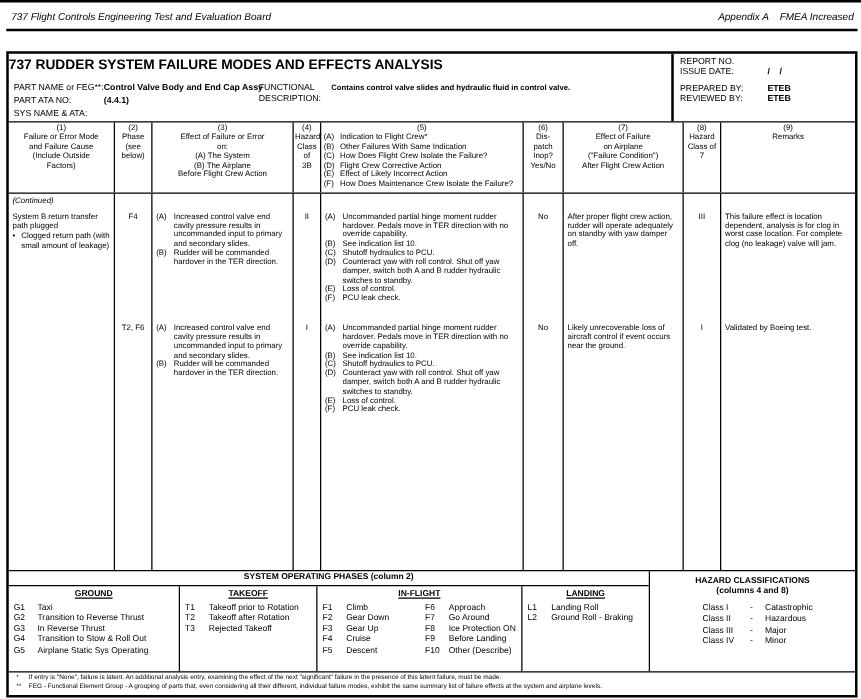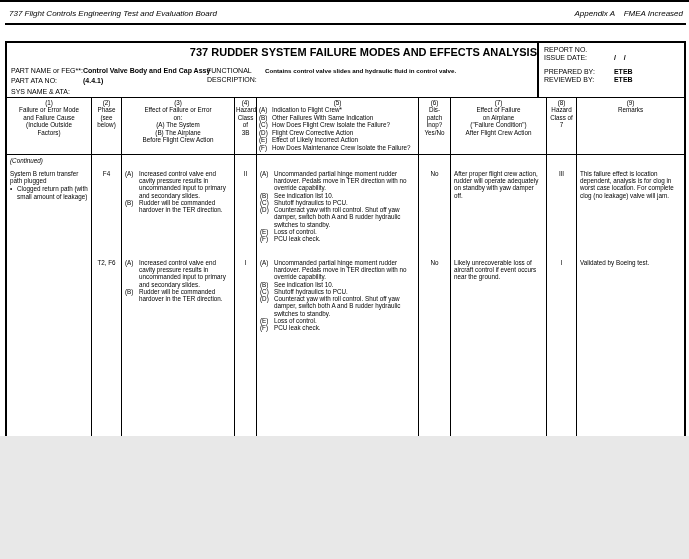--- a/index.html
+++ b/index.html
@@ -1,35 +1,35 @@
 <!DOCTYPE html>
 <html><head>
 <meta charset="utf-8">
 <style>
   * { box-sizing: border-box; }
   html,body { margin:0; padding:0; background:#e8e8e8; }
   .page {
-    position:relative; width:689px; height:436px; background:#ffffff;
+    position:relative; width:689px; height:559px; background:#ffffff;
     font-family:"Liberation Sans", sans-serif; color:#000; overflow:hidden;
     border-top:2px solid #000;
   }
   
   .pagehead { position:absolute; top:7px; left:9px; right:6px; display:flex; justify-content:space-between;
     font-size:8px; font-style:italic; }
   .pagehead span { white-space:pre; }
   .toprule { position:absolute; top:21px; left:5px; width:681px; border-top:2px solid #000; }
 
   
   .sheet { position:absolute; top:39px; left:5px; width:681px; height:517px; border:2px solid #000;
     display:flex; flex-direction:column; }
 
   
   .head-sec { height:55px; display:flex; border-bottom:1px solid #000; }
   .head-left { flex:1; position:relative; }
-  .sheet-title { text-align:right; font-weight:bold; font-size:11px; margin-top:3px;padding-left:40px; }
+  .sheet-title { text-align:left; font-weight:bold; font-size:11px; margin-top:3px; }
   .fld { position:absolute; font-size:7px; white-space:nowrap; }
   .head-right { width:147px; border-left:2px solid #000; padding:3px 4px 0 5px; font-size:7px; }
   .hr-row { margin-bottom:1px; }
   .hr-row .lbl { display:inline-block; width:68px; }
   .hr-row .val { font-weight:bold; white-space:pre; }
   .hr-gap { height:6px; }
 
   
   .grid9 { display:grid; grid-template-columns:85px 30px 113px 22px 162px 32px 96px 30px auto; }
   .grid9 > div { border-right:1px solid #000; overflow:hidden; }

